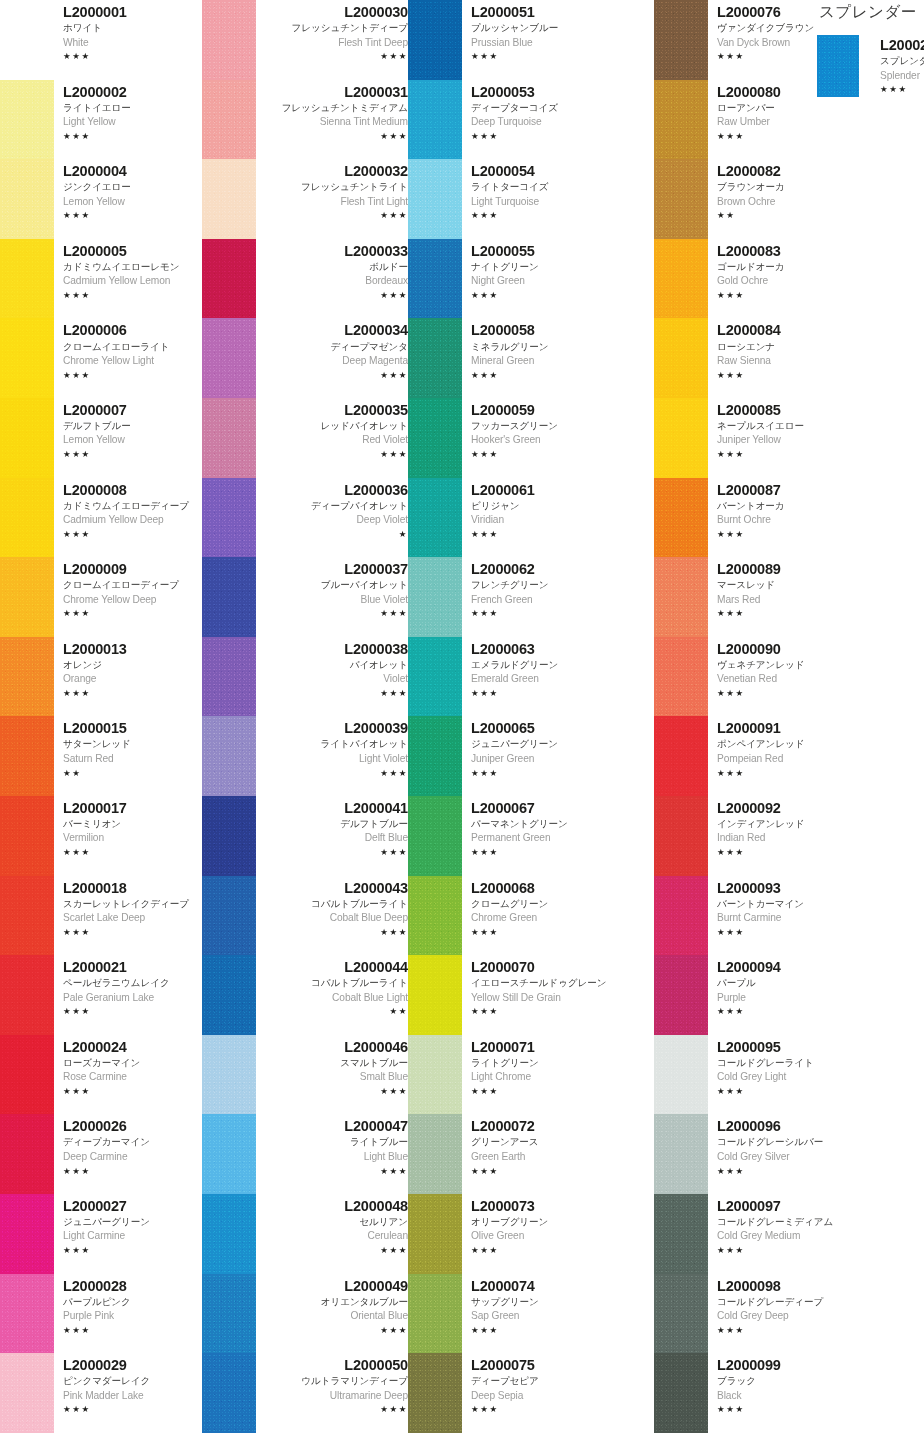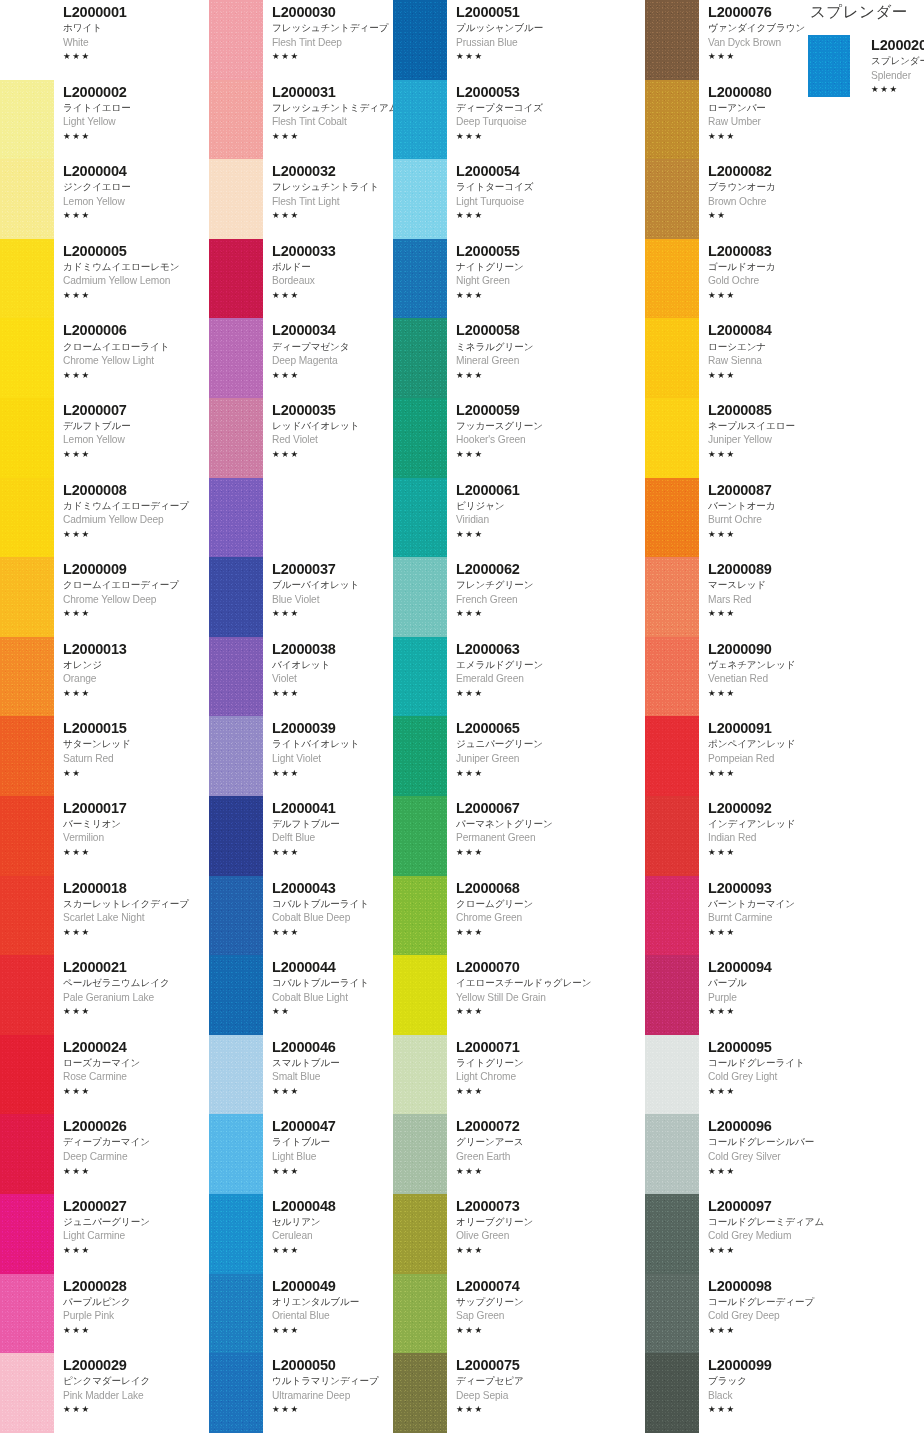--- a/index.html
+++ b/index.html
@@ -27,23 +27,23 @@
   }
 
   .column {
     position: relative;
     width: 210px;
     display: flex;
     flex-direction: column;
     flex: 0 0 auto;
   }
   .column.col-1 { width: 198px; margin-left: 0px; }
-  .column.col-2 { width: 184px; margin-left: 11px; }
+  .column.col-2 { width: 206px; margin-left: 4px; text-align: right; }
   .column.col-3 { width: 198px; margin-left: 0px; }
-  .column.col-4 { width: 185px; margin-left: 6px; padding-left: 48px; }
+  .column.col-4 { width: 185px; margin-left: 0px; padding-left: 48px; }
   .column.col-5 { width: 141px; margin-left: 0px; }
 
   .swatch-row {
     display: flex;
     flex-direction: row;
     align-items: flex-start;
     height: 79.6px;
     position: relative;
   }
 
@@ -244,21 +244,21 @@
           <div class="stars">★★★</div>
         </div>
       </div>
       <div class="swatch-row">
         <div class="swatch-chip" style="background: rgb(233, 60, 43);">
           <div class="grain"></div>
         </div>
         <div class="swatch-info">
           <div class="code">L2000018</div>
           <div class="name-jp">スカーレットレイクディープ</div>
-          <div class="name-en">Scarlet Lake Night</div>
+          <div class="name-en">Scarlet Lake Deep</div>
           <div class="stars">★★★</div>
         </div>
       </div>
       <div class="swatch-row">
         <div class="swatch-chip" style="background: rgb(230, 44, 50);">
           <div class="grain"></div>
         </div>
         <div class="swatch-info">
           <div class="code">L2000021</div>
           <div class="name-jp">ペールゼラニウムレイク</div>
@@ -334,21 +334,21 @@
           <div class="stars">★★★</div>
         </div>
       </div>
       <div class="swatch-row">
         <div class="swatch-chip" style="background: rgb(242, 163, 160);">
           <div class="grain"></div>
         </div>
         <div class="swatch-info">
           <div class="code">L2000031</div>
           <div class="name-jp">フレッシュチントミディアム</div>
-          <div class="name-en">Flesh Tint Cobalt</div>
+          <div class="name-en">Sienna Tint Medium</div>
           <div class="stars">★★★</div>
         </div>
       </div>
       <div class="swatch-row">
         <div class="swatch-chip" style="background: rgb(248, 221, 196);">
           <div class="grain"></div>
         </div>
         <div class="swatch-info">
           <div class="code">L2000032</div>
           <div class="name-jp">フレッシュチントライト</div>
@@ -385,20 +385,26 @@
         <div class="swatch-info">
           <div class="code">L2000035</div>
           <div class="name-jp">レッドバイオレット</div>
           <div class="name-en">Red Violet</div>
           <div class="stars">★★★</div>
         </div>
       </div>
       <div class="swatch-row">
         <div class="swatch-chip" style="background: rgb(122, 93, 189);">
           <div class="grain"></div>
+        </div>
+        <div class="swatch-info">
+          <div class="code">L2000036</div>
+          <div class="name-jp">ディープバイオレット</div>
+          <div class="name-en">Deep Violet</div>
+          <div class="stars">★</div>
         </div>
       </div>
       <div class="swatch-row">
         <div class="swatch-chip" style="background: rgb(59, 75, 163);">
           <div class="grain"></div>
         </div>
         <div class="swatch-info">
           <div class="code">L2000037</div>
           <div class="name-jp">ブルーバイオレット</div>
           <div class="name-en">Blue Violet</div>

